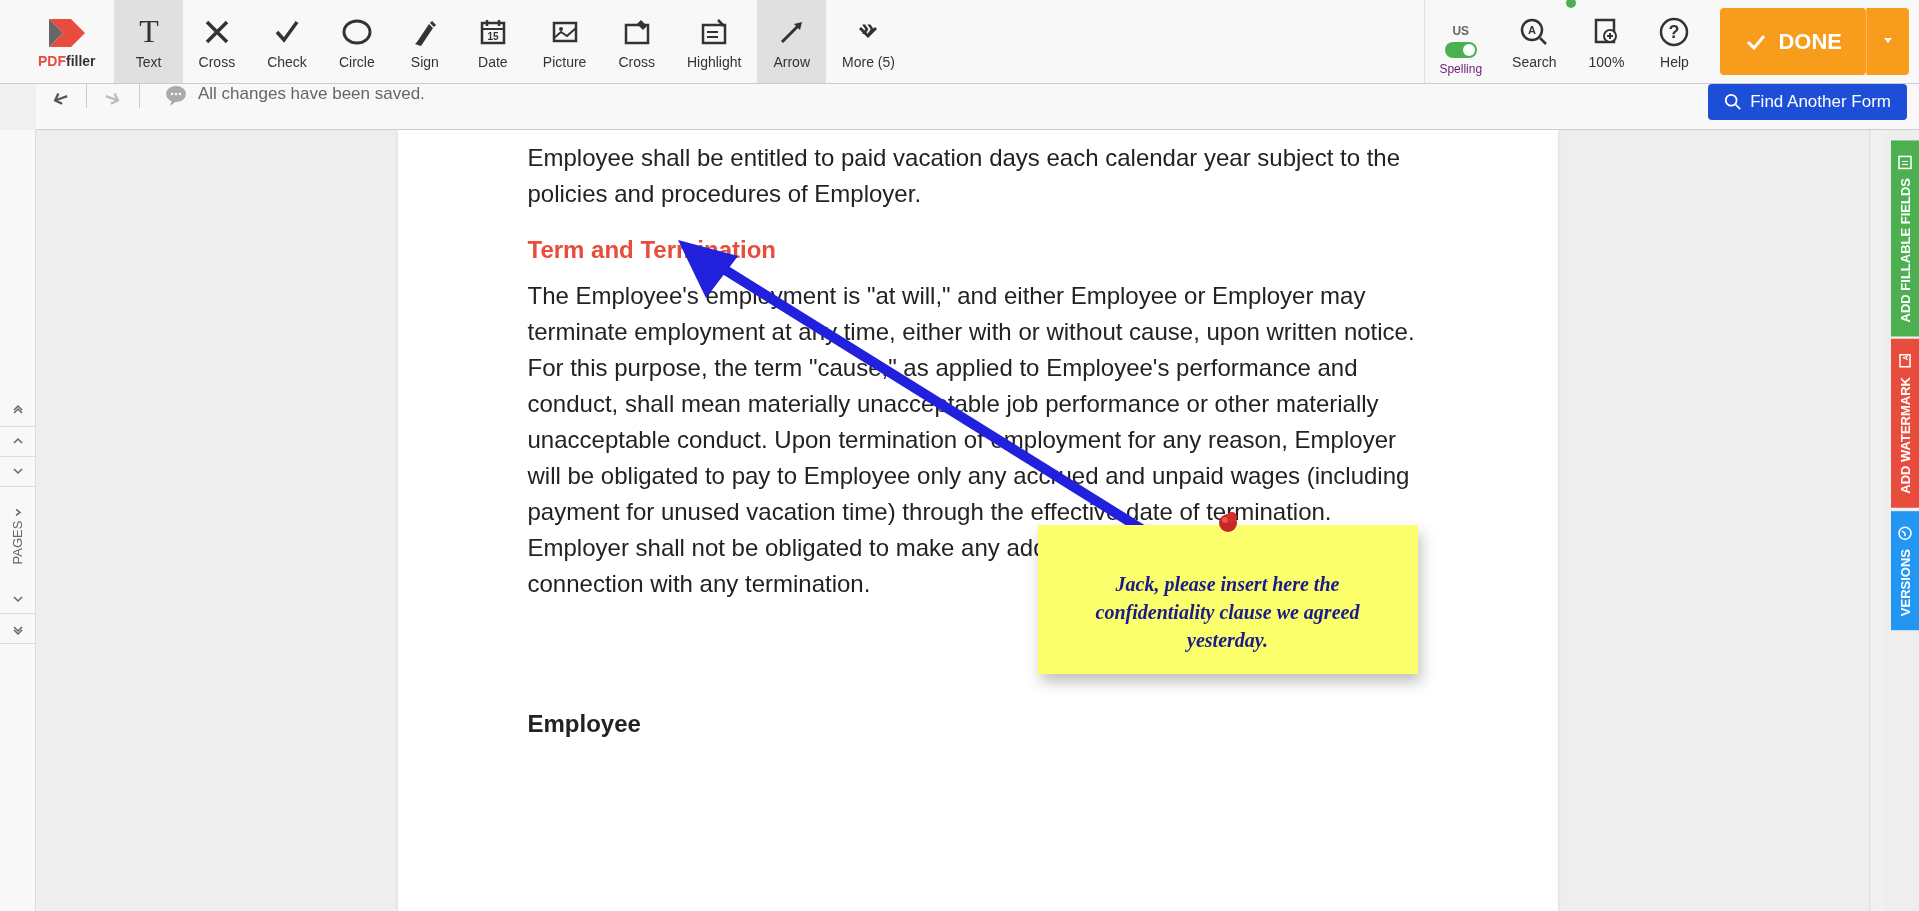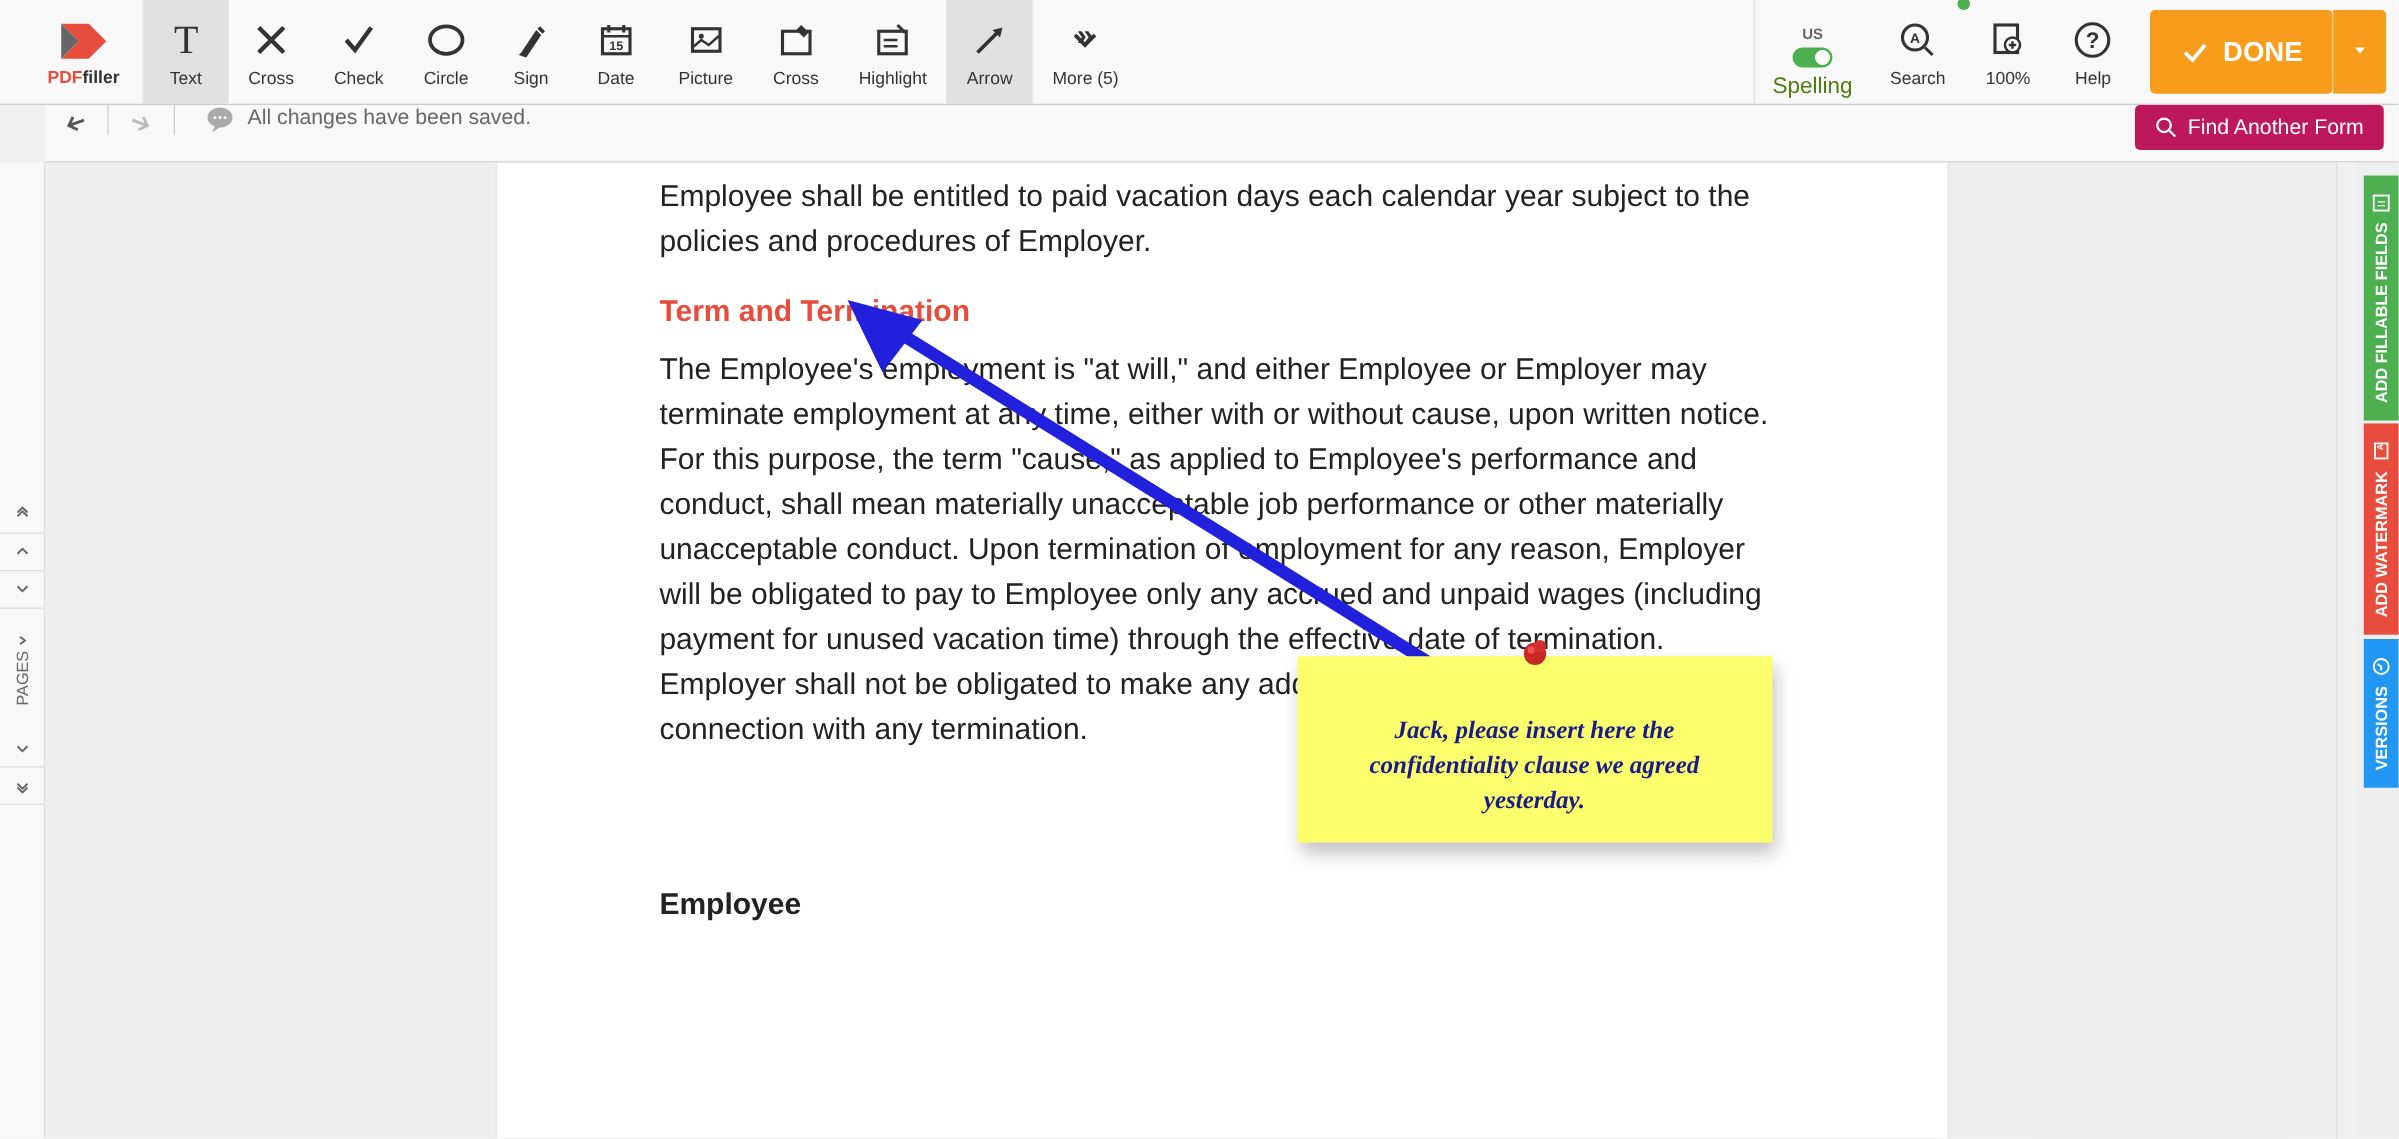--- a/index.html
+++ b/index.html
@@ -25,21 +25,21 @@
 .done-btn { display: flex; align-items: center; background: #f89c1c; color: white; font-weight: bold; font-size: 22px; padding: 12px 24px; margin: 8px 0 8px 12px; border: none; border-radius: 4px; cursor: pointer; }
 .done-btn svg { width: 24px; height: 24px; margin-right: 10px; }
 .done-dd { background: #f89c1c; color: white; border: none; border-left: 1px solid rgba(255,255,255,0.3); padding: 0 14px; margin: 8px 10px 8px 0; border-radius: 0 4px 4px 0; cursor: pointer; }
 
 .subbar { display: flex; align-items: flex-start; height: 46px; background: #f8f8f8; border-bottom: 1px solid #ccc; padding: 0 12px; margin-left: 36px; }
 .undo, .redo { width: 28px; height: 28px; display: flex; align-items: center; justify-content: center; cursor: pointer; }
 .undo svg, .redo svg { width: 22px; height: 22px; }
 .sep { width: 1px; height: 24px; background: #ccc; margin: 0 10px; }
 .status-icon { margin-left: 14px; margin-right: 10px; }
 .status-text { color: #666; font-size: 17px; }
-.find-btn { margin-left: auto; background: #be185d; color: white; border: none; border-radius: 4px; padding: 8px 16px; font-size: 17px; display: flex; align-items: center; cursor: pointer; }
+.find-btn { margin-left: auto; background: #1d4ed8; color: white; border: none; border-radius: 4px; padding: 8px 16px; font-size: 17px; display: flex; align-items: center; cursor: pointer; }
 .find-btn svg { width: 18px; height: 18px; margin-right: 8px; }
 
 .workspace { display: flex; height: calc(100vh - 130px); position: relative; }
 .pages-panel { width: 36px; background: #f8f8f8; border-right: 1px solid #ddd; display: flex; flex-direction: column; align-items: center; justify-content: center; }
 .page-nav { width: 100%; height: 30px; display: flex; align-items: center; justify-content: center; border-bottom: 1px solid #ddd; cursor: pointer; }
 .pages-label { writing-mode: vertical-rl; transform: rotate(180deg); font-size: 13px; color: #666; padding: 20px 0; }
 
 .doc-area { flex: 1; background: #eee; display: flex; justify-content: center; overflow: auto; position: relative; }
 .page { background: white; width: 1160px; padding: 10px 130px 60px 130px; position: relative; box-shadow: 0 1px 4px rgba(0,0,0,0.1); }
 .body-text { font-size: 24px; line-height: 1.5; color: #222; margin-bottom: 24px; }
@@ -151,21 +151,21 @@
           <path d="M8 12 L14 18 M14 12 L20 18 M22 12 L28 18" stroke="#333" stroke-width="0" fill="none"></path>
           <text x="18" y="22" font-size="24" text-anchor="middle" fill="#333" font-weight="bold">»</text>
         </svg>
         <span class="label">More (5)</span>
       </button>
   </div>
   <div class="toolbar-right">
     <div class="spelling-wrap">
       <span class="spelling-label">US</span>
       <div class="toggle"></div>
-      <span class="label" style="font-size:18px;color:#4d7c0f">Spelling</span>
+      <span class="label" style="font-size:12px;color:#701a75">Spelling</span>
     </div>
     <button class="tool-btn search-wrap">
         <div class="green-dot"></div>
         <svg viewBox="0 0 36 36">
           <circle cx="16" cy="16" r="10" stroke="#333" stroke-width="2.5" fill="none"></circle>
           <text x="16" y="20" font-size="11" text-anchor="middle" fill="#333" font-weight="bold">A</text>
           <line x1="24" y1="24" x2="30" y2="30" stroke="#333" stroke-width="2.5"></line>
         </svg>
         <span class="label">Search</span>
       </button>

